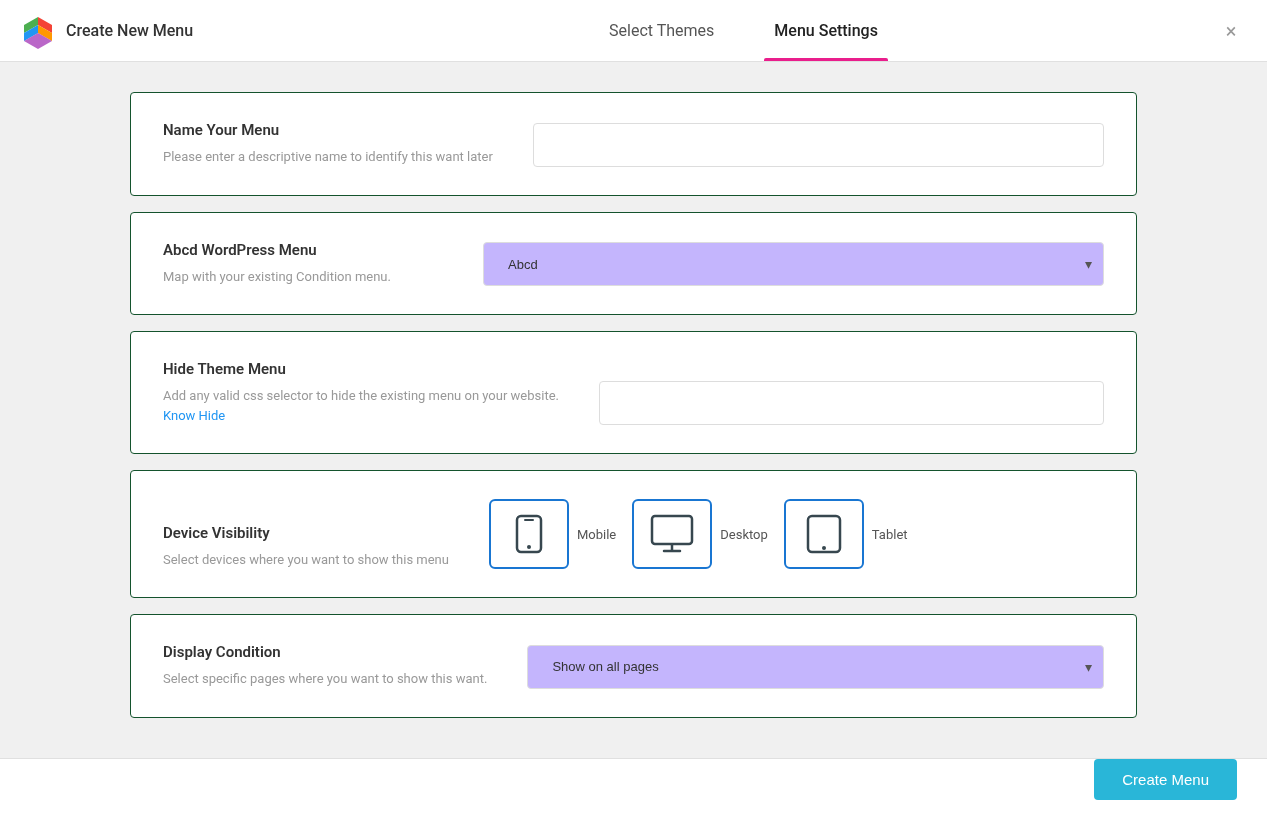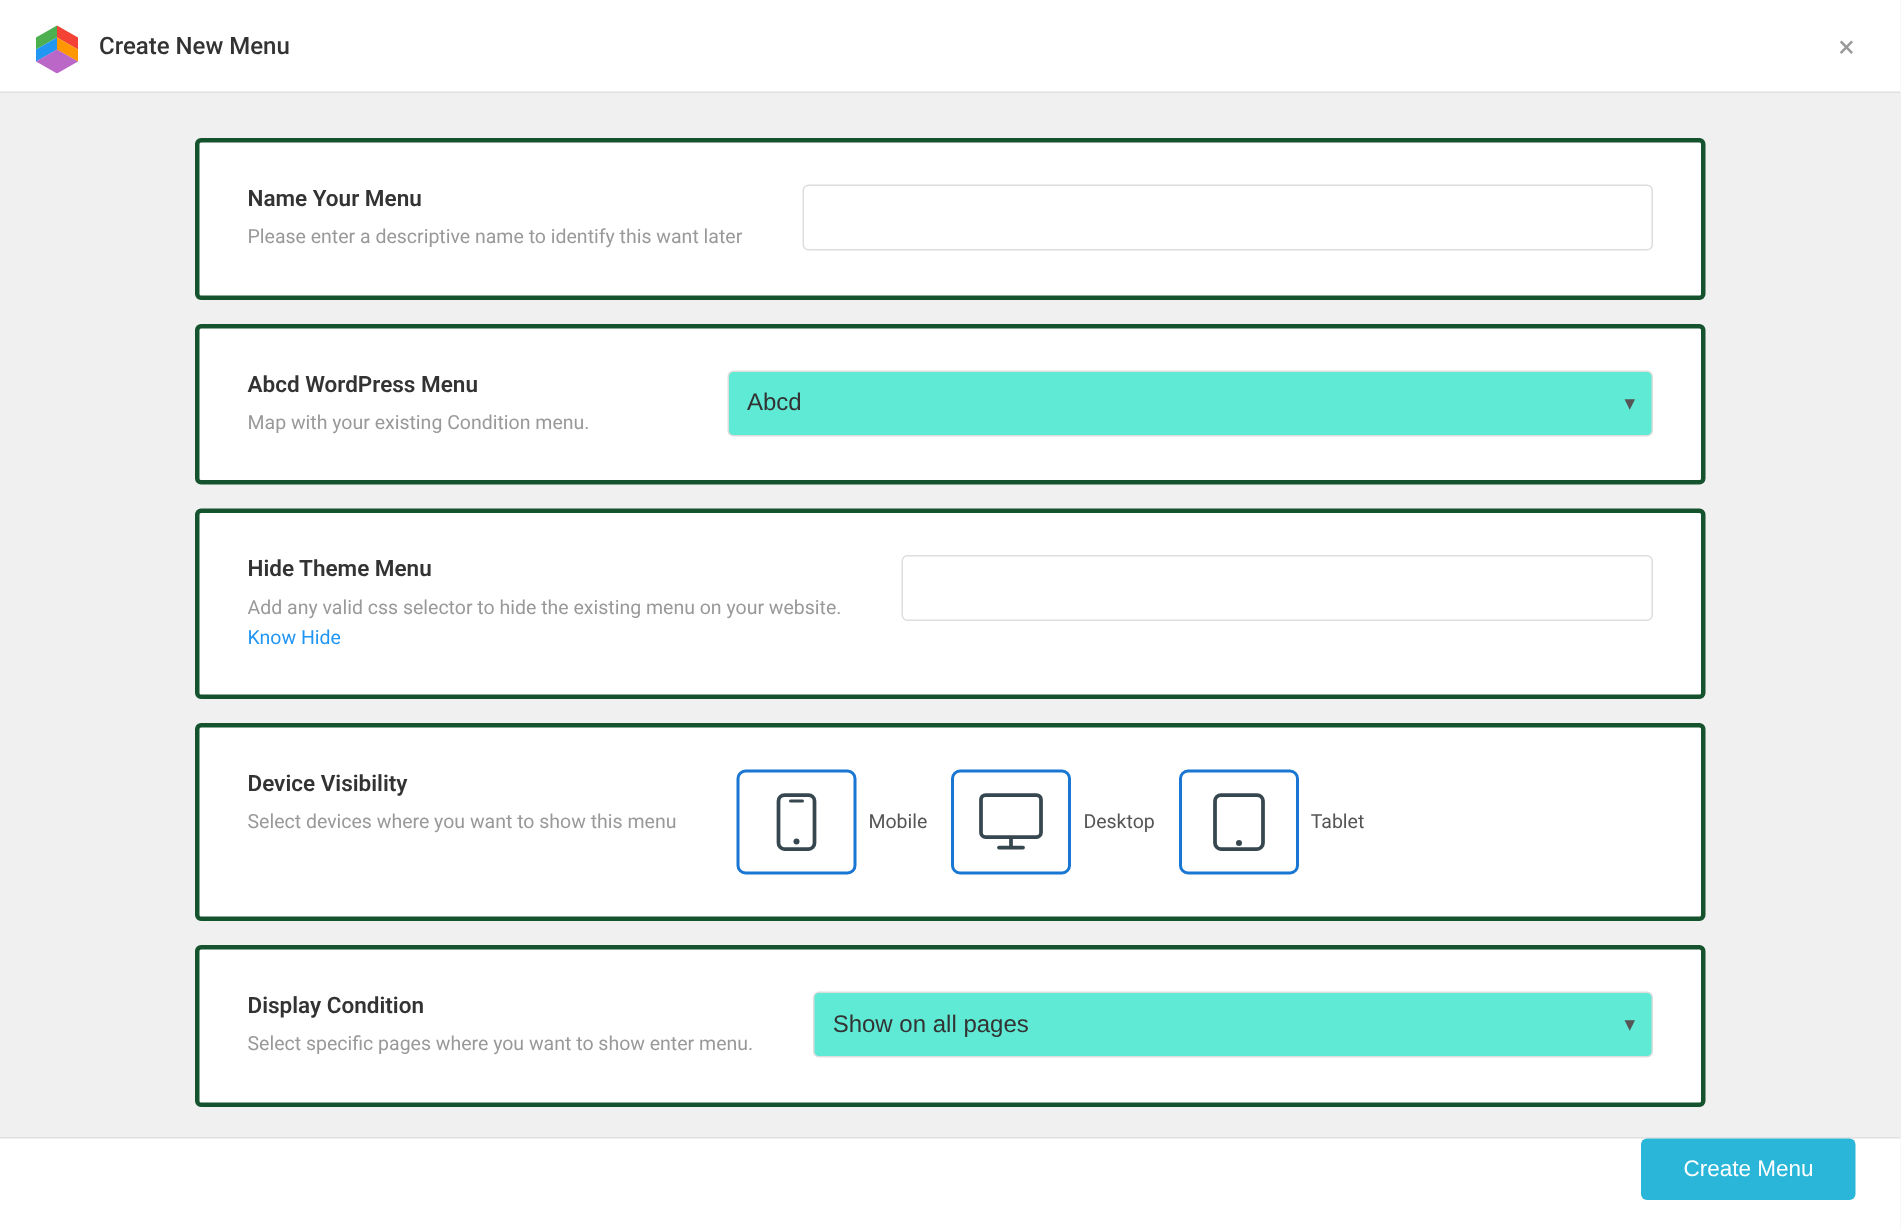--- a/index.html
+++ b/index.html
@@ -95,24 +95,24 @@
       padding: 30px 130px;
       display: flex;
       flex-direction: column;
       gap: 0;
     }
 
     
     .card {
       background: #fff;
       border-radius: 4px;
-      border: 3px solid #14532d;
+      border: 1px solid #14532d;
       padding: 28px 32px;
       display: flex;
-      align-items: flex-start;
+      align-items: flex-end;
       gap: 40px;
       margin-bottom: 16px;
     }
     .card-left {
       min-width: 280px;
       flex-shrink: 0;
     }
     .card-right {
       flex: 1;
       display: flex;
@@ -150,25 +150,25 @@
     
     .select-wrapper {
       width: 100%;
       position: relative;
     }
     .select-input {
       width: 100%;
       height: 44px;
       border: 1px solid #ddd;
       border-radius: 4px;
-      padding: 0 40px 0 12px;
-      font-size: 16px;
+      padding: 0 40px 0 24px;
+      font-size: 13px;
       color: #333;
       outline: none;
-      background: #5eead4;
+      background: #c4b5fd;
       appearance: none;
       cursor: pointer;
     }
     .select-chevron {
       position: absolute;
       right: 12px;
       top: 50%;
       transform: translateY(-50%);
       pointer-events: none;
       color: #555;
@@ -244,20 +244,28 @@
     <svg class="logo-icon" viewBox="0 0 36 36">
       <polygon class="logo-layer-1" points="18,4 32,12 32,20 18,12"></polygon>
       <polygon class="logo-layer-2" points="18,12 32,20 32,28 18,20"></polygon>
       <polygon class="logo-layer-3" points="18,4 4,12 4,20 18,12"></polygon>
       <polygon class="logo-layer-4" points="18,12 4,20 4,28 18,20"></polygon>
       <polygon points="18,20 32,28 18,36 4,28" fill="#9c27b0" opacity="0.7"></polygon>
     </svg>
     <span class="header-title">Create New Menu</span>
   </div>
 
+  <div class="header-tabs">
+    <div class="tab-item">
+      <span>Select Themes</span>
+    </div>
+    <div class="tab-item active">
+      <span>Menu Settings</span>
+    </div>
+  </div>
 
   <div class="header-close">×</div>
 </div>
 
 <div class="main-content">
 
   <div class="card">
     <div class="card-left">
       <div class="card-title">Name Your Menu</div>
       <div class="card-desc">Please enter a descriptive name to identify this want later</div>
@@ -340,21 +348,21 @@
             <span class="device-btn-label">Tablet</span>
           </div>
         </div>
       </div>
     </div>
   </div>
 
   <div class="card">
     <div class="card-left">
       <div class="card-title">Display Condition</div>
-      <div class="card-desc">Select specific pages where you want to show enter menu.</div>
+      <div class="card-desc">Select specific pages where you want to show this want.</div>
     </div>
     <div class="card-right">
       <div class="select-wrapper">
         <select class="select-input">
           <option>Show on all pages</option>
           <option>Show on home page</option>
           <option>Show on specific pages</option>
         </select>
         <span class="select-chevron">▾</span>
       </div>

